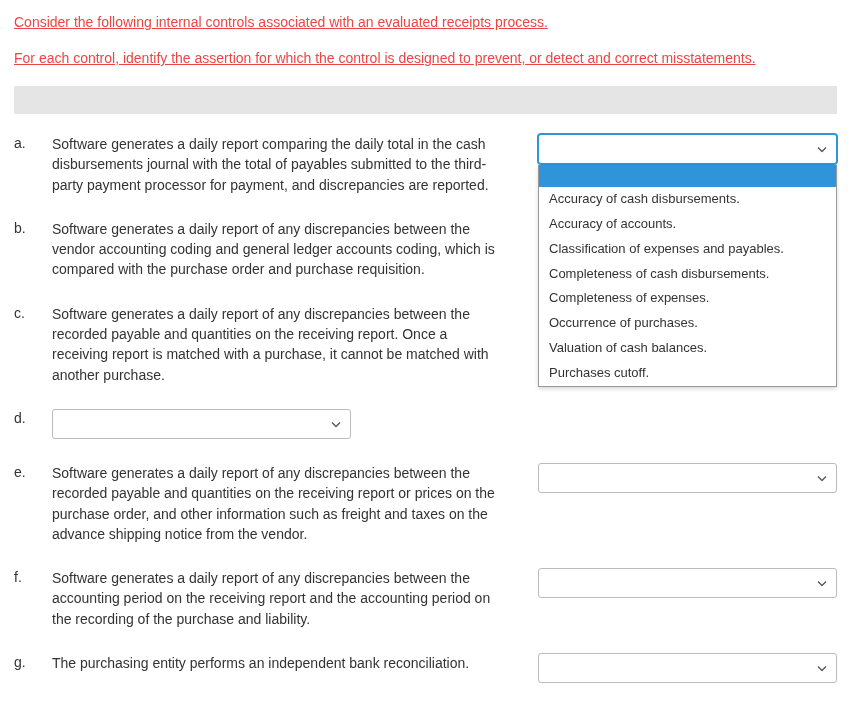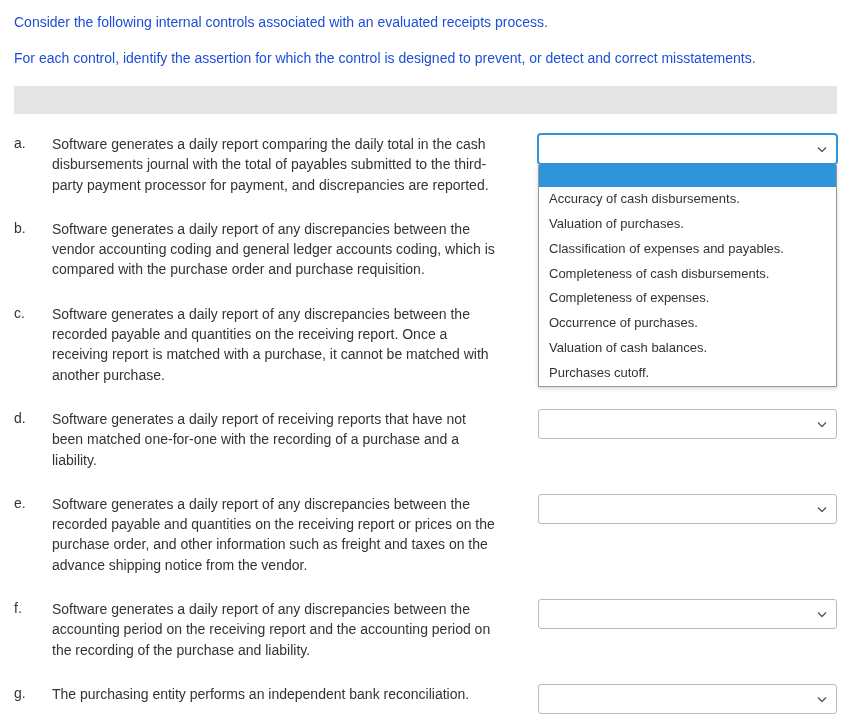--- a/index.html
+++ b/index.html
@@ -11,21 +11,22 @@
       font-family: -apple-system, BlinkMacSystemFont, 'Segoe UI', Arial, sans-serif;
       font-size: 14px;
       color: #333;
       background: #fff;
       padding: 14px;
       width: 851px;
     }
     .instructions {
       margin-bottom: 12px;
       font-size: 14px;
-      color: #1d4ed8;
+      color: #ef4444;
+      text-decoration: underline;
     }
     .instructions p {
       margin-bottom: 20px;
     }
     .gray-bar {
       background: #e5e5e5;
       height: 28px;
       margin-bottom: 20px;
     }
     .question-row {
@@ -117,21 +118,21 @@
       <div class="question-letter">a.</div>
       <div class="question-text">Software generates a daily report comparing the daily total in the cash disbursements journal with the total of payables submitted to the third-party payment processor for payment, and discrepancies are reported.</div>
       <div class="dropdown-container">
         <div class="dropdown-select focused"></div>
         <span class="dropdown-arrow"><svg width="10" height="6" viewBox="0 0 10 6">
             <path d="M1 1 L5 5 L9 1" stroke="#555" stroke-width="1.3" fill="none"></path>
           </svg></span>
         <div class="dropdown-menu">
           <div class="dropdown-option blank-selected"></div>
           <div class="dropdown-option">Accuracy of cash disbursements.</div>
-          <div class="dropdown-option">Valuation of purchases.</div>
+          <div class="dropdown-option">Accuracy of accounts.</div>
           <div class="dropdown-option">Classification of expenses and payables.</div>
           <div class="dropdown-option">Completeness of cash disbursements.</div>
           <div class="dropdown-option">Completeness of expenses.</div>
           <div class="dropdown-option">Occurrence of purchases.</div>
           <div class="dropdown-option">Valuation of cash balances.</div>
           <div class="dropdown-option">Purchases cutoff.</div>
         </div>
       </div>
     </div>
     <div class="question-row">
@@ -139,21 +140,20 @@
       <div class="question-text">Software generates a daily report of any discrepancies between the vendor accounting coding and general ledger accounts coding, which is compared with the purchase order and purchase requisition.</div>
       <div class="dropdown-container"></div>
     </div>
     <div class="question-row">
       <div class="question-letter">c.</div>
       <div class="question-text">Software generates a daily report of any discrepancies between the recorded payable and quantities on the receiving report. Once a receiving report is matched with a purchase, it cannot be matched with another purchase.</div>
       <div class="dropdown-container"></div>
     </div>
     <div class="question-row">
       <div class="question-letter">d.</div>
-      <div class="question-text">Software generates a daily report of receiving reports that have not been matched one-for-one with the recording of a purchase and a liability.</div>
       <div class="dropdown-container">
         <div class="dropdown-select"></div>
         <span class="dropdown-arrow"><svg width="10" height="6" viewBox="0 0 10 6">
             <path d="M1 1 L5 5 L9 1" stroke="#555" stroke-width="1.3" fill="none"></path>
           </svg></span>
       </div>
     </div>
     <div class="question-row">
       <div class="question-letter">e.</div>
       <div class="question-text">Software generates a daily report of any discrepancies between the recorded payable and quantities on the receiving report or prices on the purchase order, and other information such as freight and taxes on the advance shipping notice from the vendor.</div>

